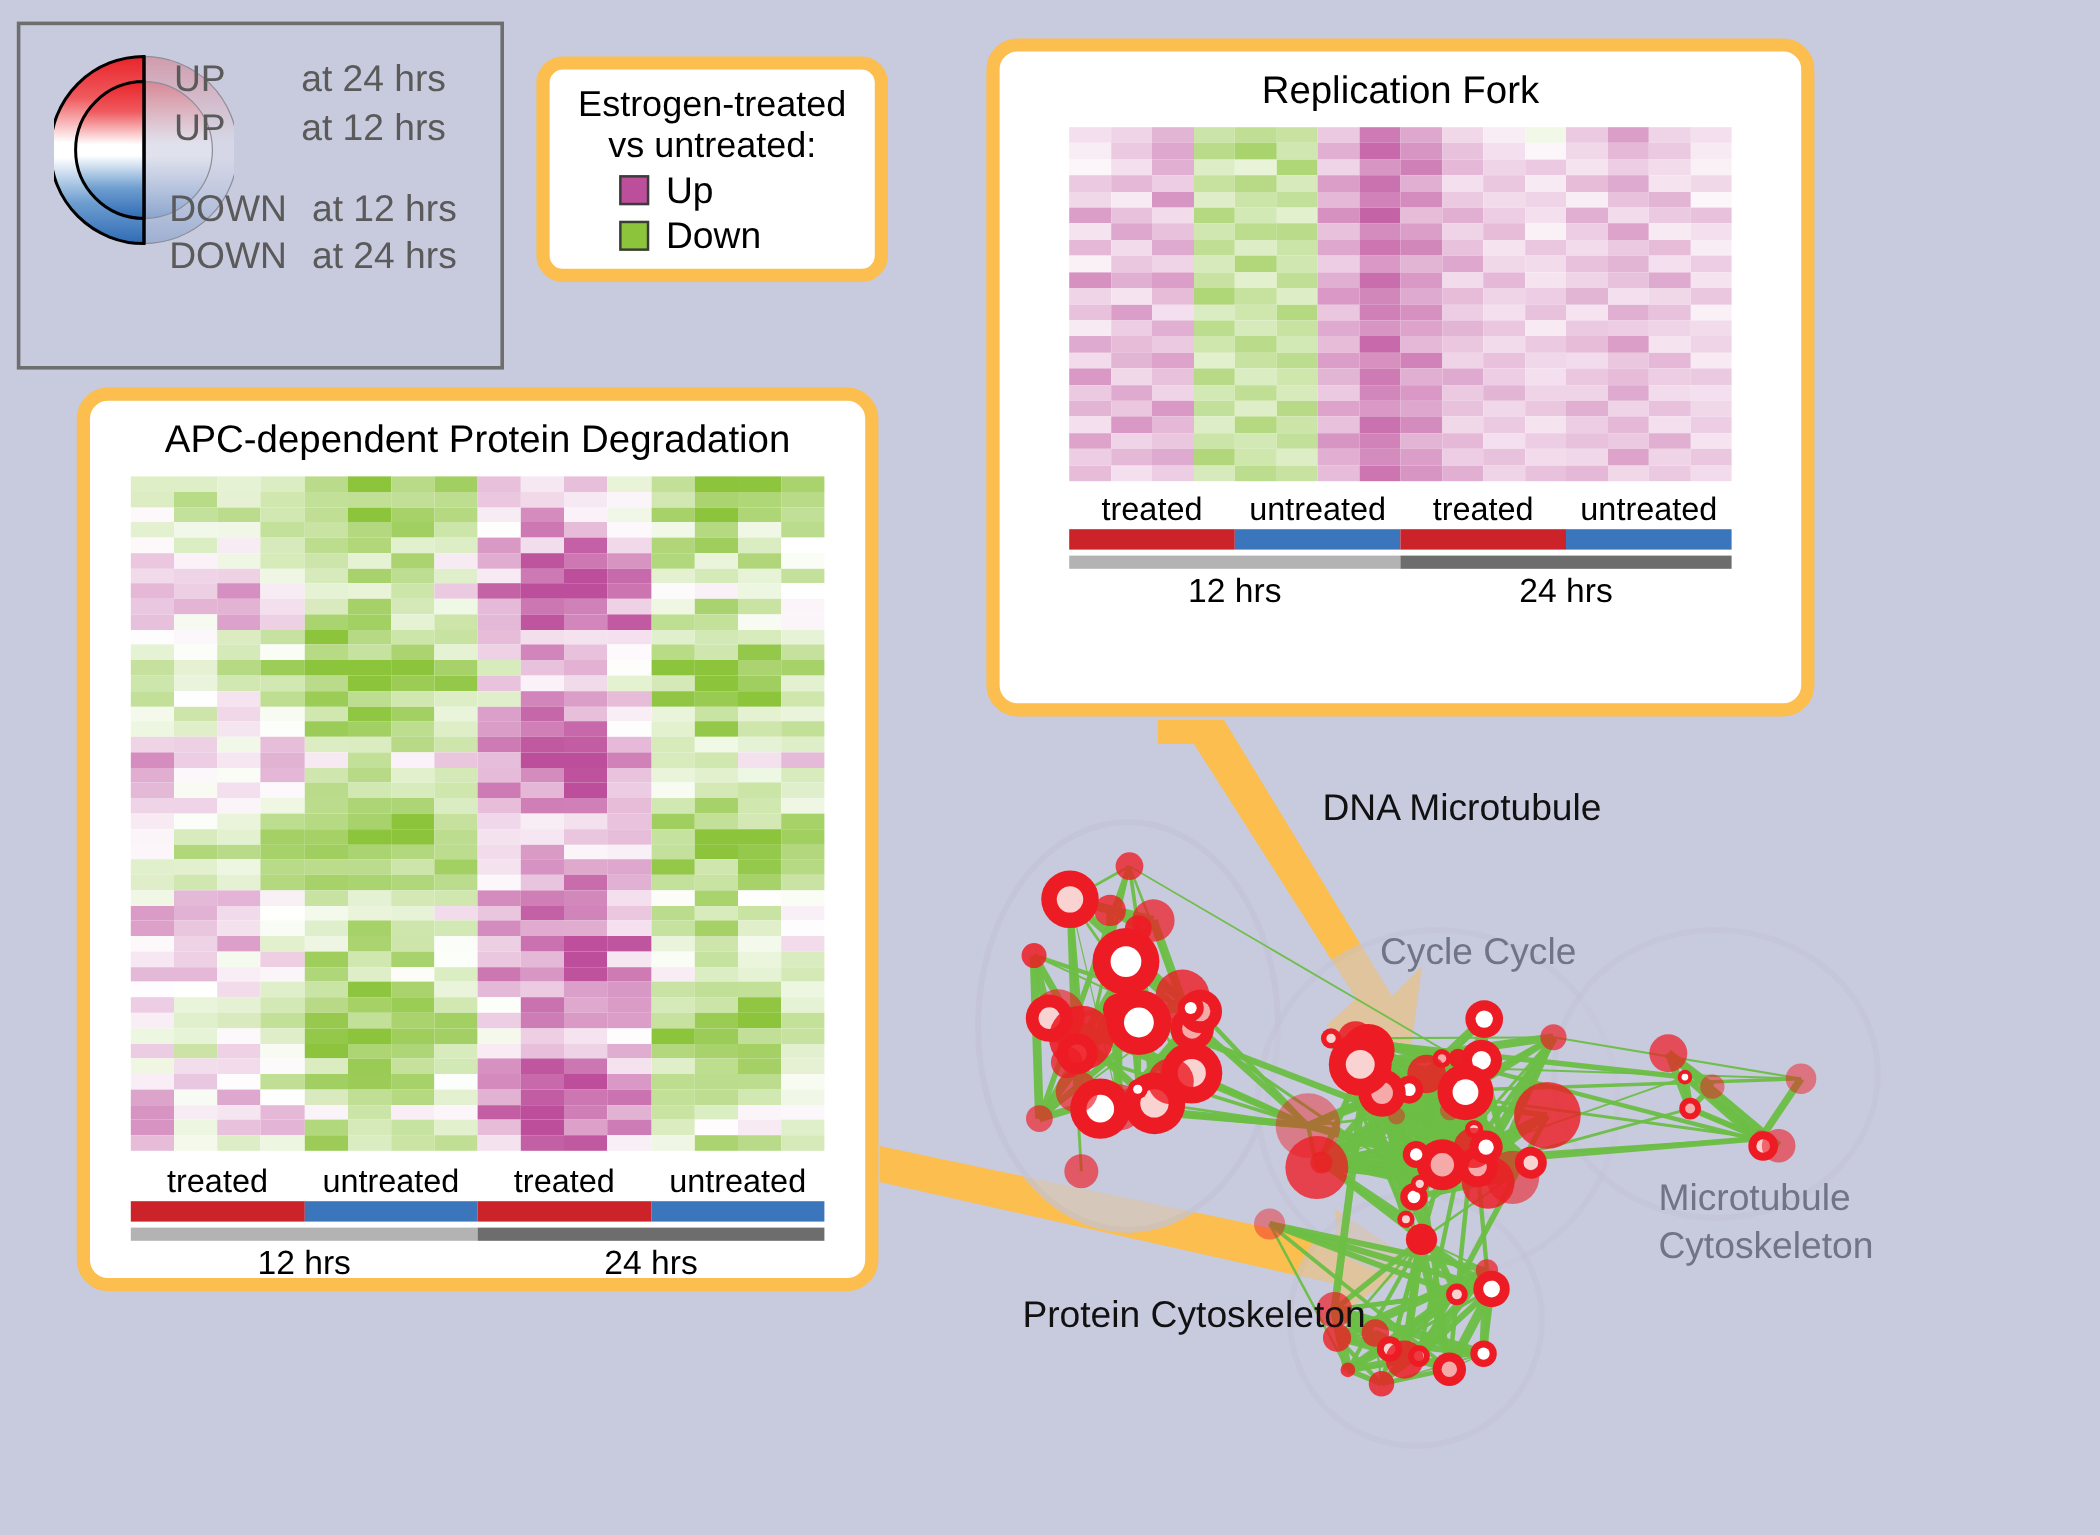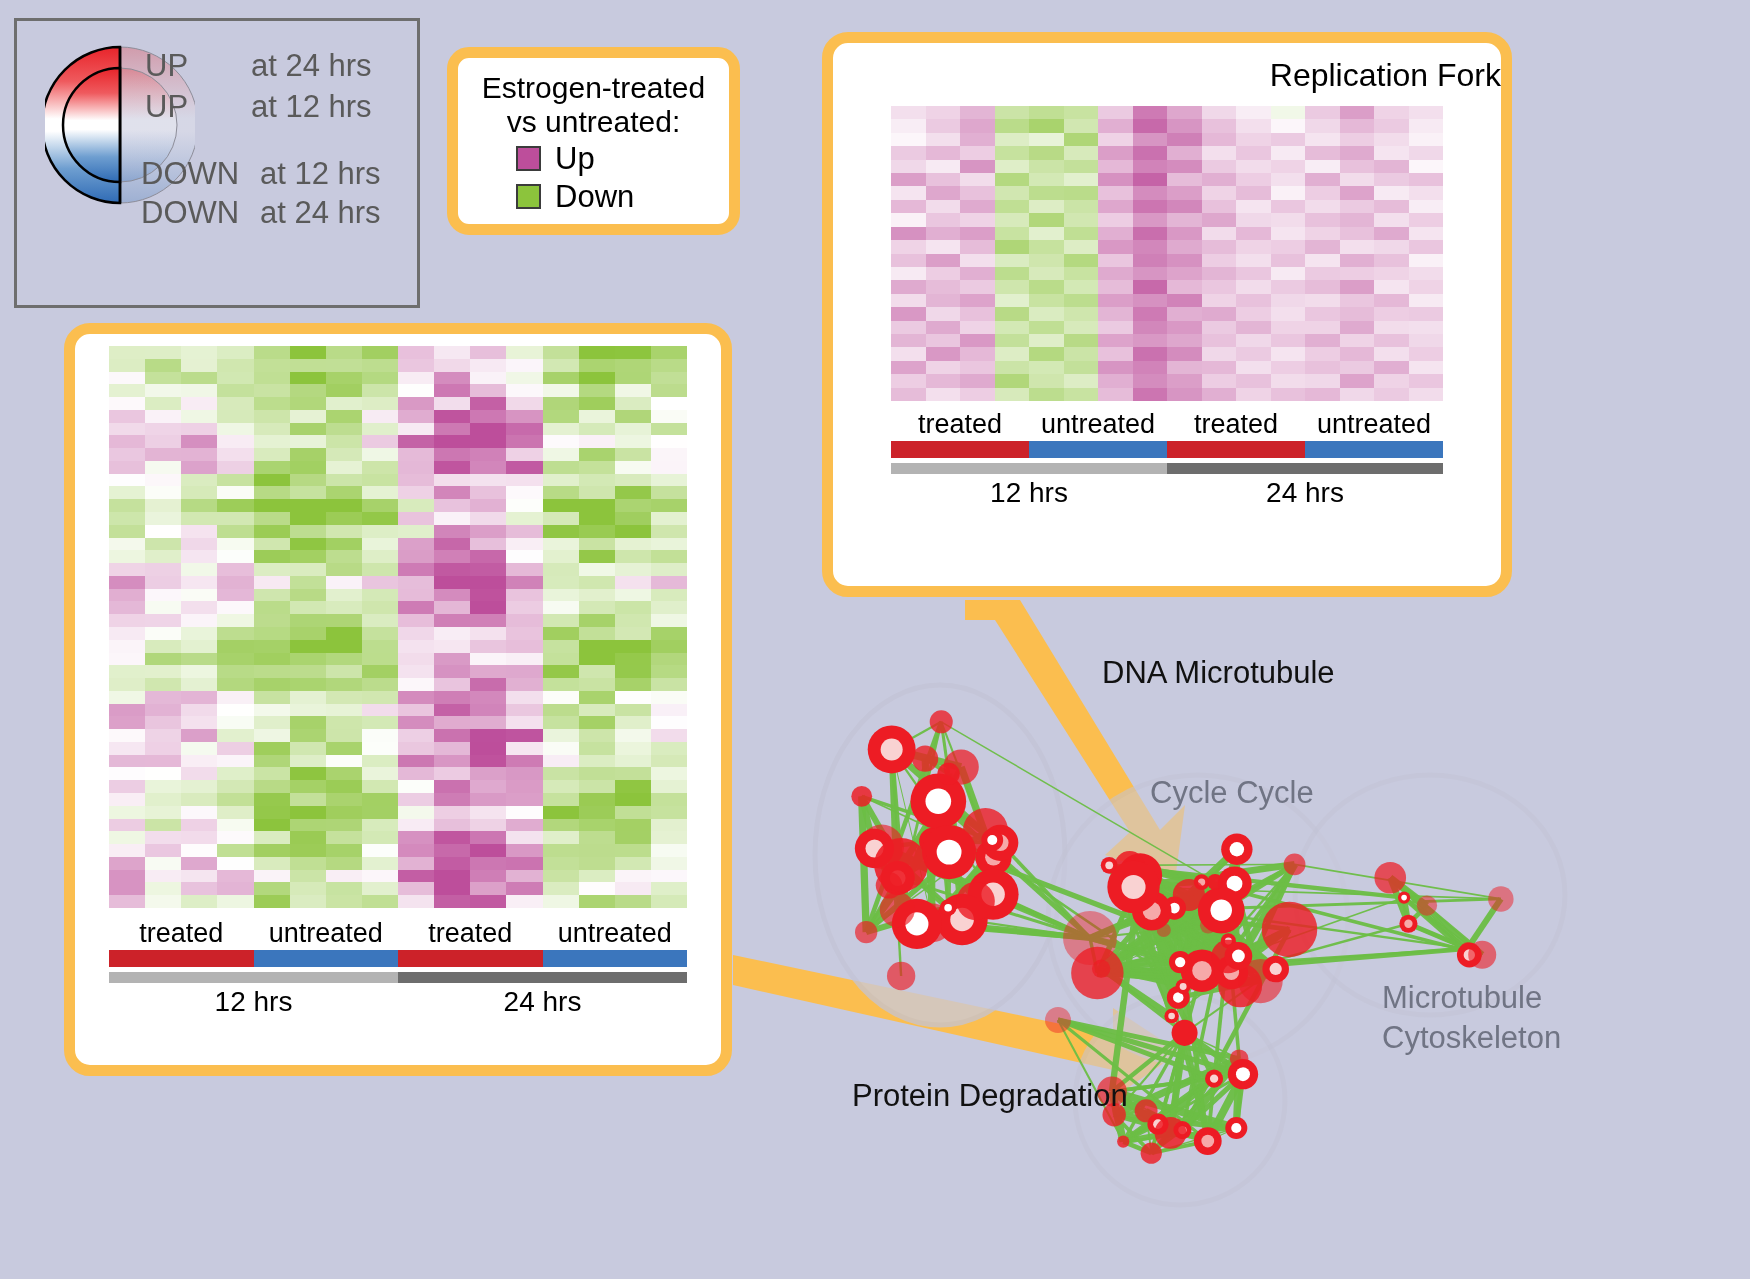--- a/index.html
+++ b/index.html
@@ -53,21 +53,21 @@
   
   .panel{
     background:#ffffff;
     border:11px solid #fbbe4f;
     border-radius:26px;
     box-sizing:border-box;
   }
   #panel-rf{left:822px;top:32px;width:690px;height:565px;}
   #panel-apc{left:64px;top:323px;width:668px;height:753px;}
   .panel-title{
-    text-align:right;font-size:32px;color:#000;
+    text-align:center;font-size:32px;color:#000;
     margin-top:14px;font-weight:400;
   }
 
   
   .hm{display:grid;margin:0 auto;}
   .hm div{width:100%;height:100%;}
 
   
   .ann{margin:0 auto;}
   .ann-names{display:grid;grid-template-columns:repeat(4,1fr);}
@@ -526,20 +526,21 @@
         <i style="background: rgb(109, 109, 109);"></i>
     </div>
     <div class="ann-tlabel">
       <span>12 hrs</span>
       <span>24 hrs</span>
     </div>
   </div>
 </div>
 
 <div class="abs panel" id="panel-apc">
+  <div class="panel-title">APC-dependent Protein Degradation</div>
   <div class="hm" id="hm-apc" style="width: 578px; height: 562px; margin-top: 12px; grid-template-columns: repeat(16, 1fr); grid-template-rows: repeat(44, 1fr);">
       <div style="background: rgb(222, 238, 198);"></div>
       <div style="background: rgb(222, 238, 199);"></div>
       <div style="background: rgb(229, 242, 211);"></div>
       <div style="background: rgb(219, 237, 195);"></div>
       <div style="background: rgb(186, 220, 138);"></div>
       <div style="background: rgb(140, 196, 60);"></div>
       <div style="background: rgb(185, 219, 136);"></div>
       <div style="background: rgb(162, 207, 97);"></div>
       <div style="background: rgb(232, 192, 220);"></div>
@@ -1866,14 +1867,14 @@
       </g>
       <g>
         <circle cx="268" cy="400" r="13" fill="#ed1c24" opacity="0.45"></circle>
       </g>
     </svg>
 
   <div class="net-label dark" style="left:312px;top:35px;">DNA Microtubule</div>
   <div class="net-label gray" style="left:360px;top:155px;">Cycle Cycle</div>
   <div class="net-label gray" style="left:592px;top:360px;">Microtubule</div>
   <div class="net-label gray" style="left:592px;top:400px;">Cytoskeleton</div>
-  <div class="net-label dark" style="left:62px;top:458px;">Protein Degradation</div>
+  <div class="net-label dark" style="left:62px;top:458px;">Protein Cytoskeleton</div>
 </div>
 
 </body></html>

